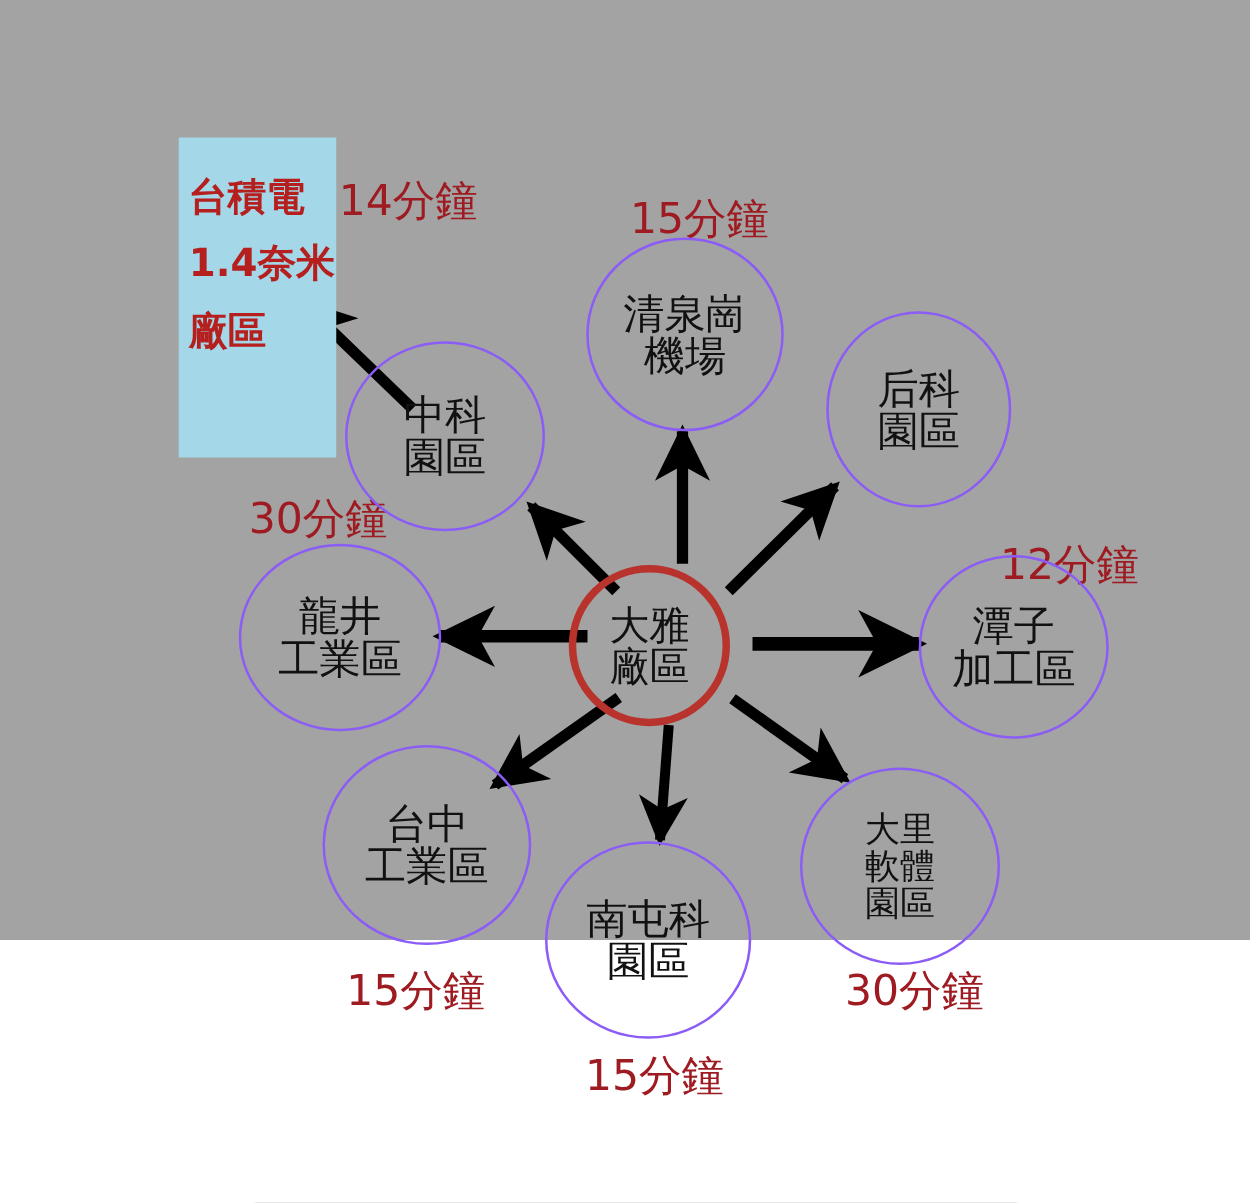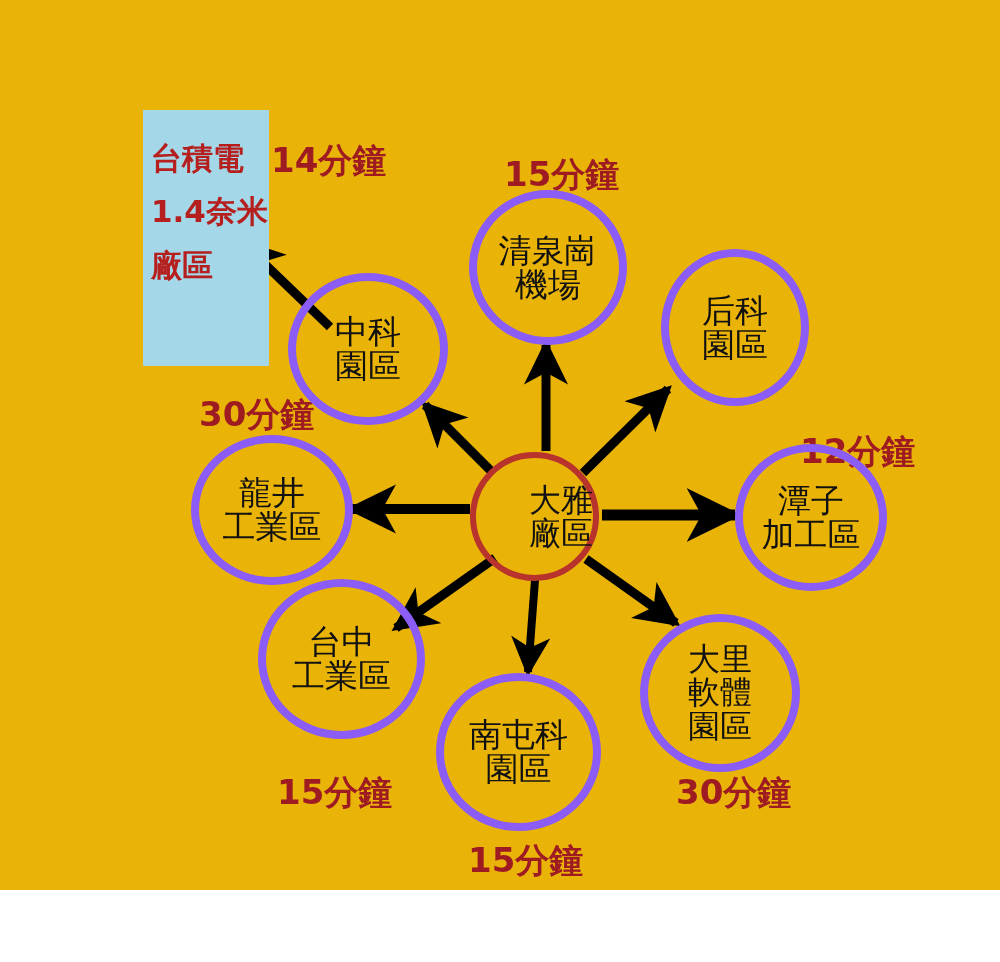--- a/index.html
+++ b/index.html
@@ -9,22 +9,22 @@
   }
   body {
     width: 1000px;
     height: 962px;
     font-family: "DejaVu Sans", "Liberation Sans", sans-serif;
     overflow: hidden;
   }
   #canvas {
     position: relative;
     width: 1000px;
-    height: 890px;
-    background: #eab308;
+    height: 752px;
+    background: #a3a3a3;
   }
   #edges {
     position: absolute;
     left: 0;
     top: 0;
     width: 1000px;
     height: 962px;
   }
   .node {
     position: absolute;
@@ -38,41 +38,41 @@
   }
   .node .node-label {
     font-family: "DejaVu Sans", "Liberation Sans", sans-serif;
     font-weight: 400;
     color: #111111;
     line-height: 1.02;
     letter-spacing: 0px;
     white-space: pre-line;
   }
   .node-spoke {
-    border: 8px solid #8b5cf6;
+    border: 2px solid #8b5cf6;
   }
   .node-spoke .node-label {
     font-size: 33px;
   }
   .node-spoke.three-line .node-label {
-    font-size: 32px;
+    font-size: 28px;
     line-height: 1.04;
   }
   .node-hub {
     border: 6px solid #b8332c;
   }
   .node-hub .node-label {
     font-size: 32px;
     line-height: 1.03;
   }
   .time-label {
     position: absolute;
     color: #9e1b22;
     font-size: 34px;
-    font-weight: 700;
+    font-weight: 400;
     letter-spacing: 0px;
     white-space: nowrap;
     font-family: "DejaVu Sans", "Liberation Sans", sans-serif;
   }
   .highlight-box {
     position: absolute;
     background: #a4d7e8;
     box-sizing: border-box;
   }
   .highlight-box .hl-text {
@@ -134,26 +134,26 @@
   <div class="time-label" style="left:800px; top:405px;margin-top:24px;">12分鐘</div>
 
   <div class="time-label" style="left:676px; top:770px;">30分鐘</div>
 
   <div class="time-label" style="left:468px; top:838px;">15分鐘</div>
 
   <div class="time-label" style="left:277px; top:770px;">15分鐘</div>
 
   <div class="time-label" style="left:199px; top:392px;">30分鐘</div>
 
-  <div class="node node-hub" style="left:470px; top:452px; width:129px; height:129px;justify-content:flex-end;">
+  <div class="node node-hub" style="left:455px; top:452px; width:129px; height:129px;">
     <div class="node-label">大雅
 廠區</div>
   </div>
 
-  <div class="node node-spoke" style="left:288px; top:273px; width:160px; height:152px;align-items:center;">
+  <div class="node node-spoke" style="left:276px; top:273px; width:160px; height:152px;align-items:center;">
     <div class="node-label">中科
 園區</div>
   </div>
 
   <div class="node node-spoke" style="left:469px; top:190px; width:158px; height:155px;">
     <div class="node-label">清泉崗
 機場</div>
   </div>
 
   <div class="node node-spoke" style="left:661px; top:249px; width:148px; height:157px;text-align:center;">
@@ -170,21 +170,21 @@
     <div class="node-label">大里
 軟體
 園區</div>
   </div>
 
   <div class="node node-spoke" style="left:436px; top:673px; width:165px; height:158px;">
     <div class="node-label">南屯科
 園區</div>
   </div>
 
-  <div class="node node-spoke" style="left:258px; top:579px; width:167px; height:160px;">
+  <div class="node node-spoke" style="left:258px; top:596px; width:167px; height:160px;">
     <div class="node-label">台中
 工業區</div>
   </div>
 
   <div class="node node-spoke" style="left:191px; top:435px; width:162px; height:150px;">
     <div class="node-label">龍井
 工業區</div>
   </div>
 
 </div>

